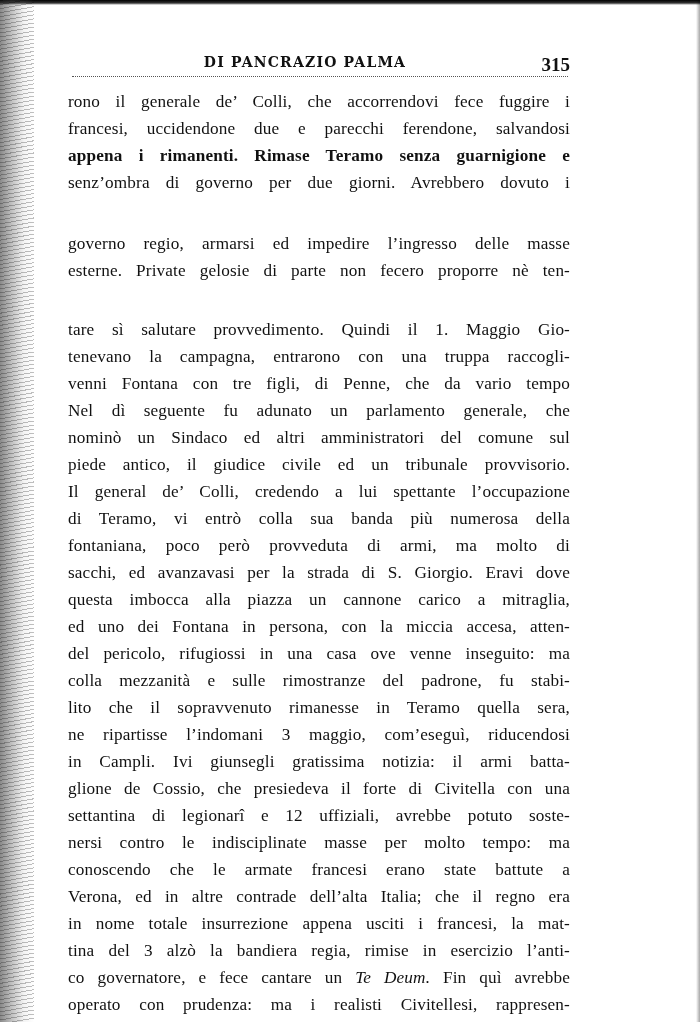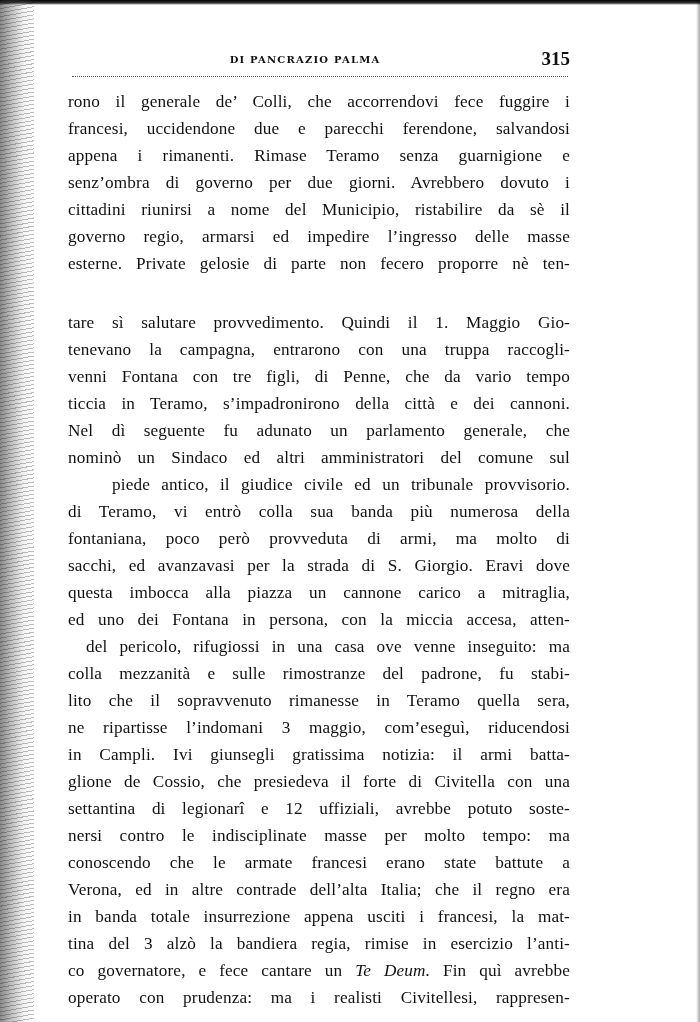--- a/index.html
+++ b/index.html
@@ -22,24 +22,24 @@
   .right-edge {
     position: absolute; right: 0; top: 0; width: 4px; height: 1022px;
     background: linear-gradient(90deg, rgba(0,0,0,0), rgba(0,0,0,0.35));
   }
   .running-head {
     position: absolute; left: 68px; top: 48px; width: 502px; height: 24px;
   }
   .running-title {
     position: absolute; left: 12px; right: 0; top: 6px; text-align: center;
     font-family: "DejaVu Serif", serif; font-weight: bold;
-    font-size: 10px; letter-spacing: 1.2px; padding-right: 40px;
+    font-size: 14px; letter-spacing: 1.2px; padding-right: 40px;
   }
   .page-number {
-    position: absolute; right: 0; top: 0;
+    position: absolute; right: 0; top: 6px;
     font-family: "Liberation Serif", serif; font-weight: bold; font-size: 19px;
   }
   .head-rule {
     position: absolute; left: 72px; top: 76px; width: 496px; height: 0;
     border-top: 1px dotted #555;
   }
   .text-block {
     position: absolute; left: 68px; top: 88px; width: 502px;
   }
   .line {
@@ -59,44 +59,43 @@
 
 <div class="running-head">
   <div class="running-title">DI PANCRAZIO PALMA</div>
   <div class="page-number">315</div>
 </div>
 <div class="head-rule"></div>
 
 <div class="text-block" id="text-block">
     <div class="line" style="white-space: nowrap; display: block;"><span style="white-space: nowrap;">rono il generale de’ Colli, che accorrendovi fece fuggire i</span></div>
     <div class="line" style="white-space: nowrap; display: block;"><span style="white-space: nowrap;">francesi, uccidendone due e parecchi ferendone, salvandosi</span></div>
-    <div class="line" style="white-space: nowrap; display: block;"><span style="white-space: nowrap;">appena i rimanenti. Rimase Teramo senza guarnigione e</span></div>
+    <div class="line" style="white-space: nowrap; display: block;"><span style="white-space: nowrap; font-weight: bold;">appena i rimanenti. Rimase Teramo senza guarnigione e</span></div>
     <div class="line" style="white-space: nowrap; display: block;"><span style="white-space: nowrap;">senz’ombra di governo per due giorni. Avrebbero dovuto i</span></div>
-    <div class="line" style="white-space: nowrap; display: block;"><span style="white-space: nowrap;">cittadini riunirsi a nome del Municipio, ristabilire da sè il</span></div>
-    <div class="line" style="white-space: nowrap; display: block;"><span style="white-space: nowrap;">governo regio, armarsi ed impedire l’ingresso delle masse</span></div>
+    <div class="line" style="white-space: nowrap; display: block; margin-top: 34px;"><span style="white-space: nowrap;">governo regio, armarsi ed impedire l’ingresso delle masse</span></div>
     <div class="line" style="white-space: nowrap; display: block;"><span style="white-space: nowrap;">esterne. Private gelosie di parte non fecero proporre nè ten-</span></div>
     <div class="line" style="white-space: nowrap; display: block; margin-top: 32px;"><span style="white-space: nowrap;">tare sì salutare provvedimento. Quindi il 1. Maggio Gio-</span></div>
     <div class="line" style="white-space: nowrap; display: block;"><span style="white-space: nowrap;">tenevano la campagna, entrarono con una truppa raccogli-</span></div>
     <div class="line" style="white-space: nowrap; display: block;"><span style="white-space: nowrap;">venni Fontana con tre figli, di Penne, che da vario tempo</span></div>
-    <div class="line" style="white-space: nowrap; display: block;"><span style="white-space: nowrap;">ticcia in Teramo, s’impadronirono della città e dei cannoni.</span></div>
     <div class="line" style="white-space: nowrap; display: block;"><span style="white-space: nowrap;">Nel dì seguente fu adunato un parlamento generale, che</span></div>
     <div class="line" style="white-space: nowrap; display: block;"><span style="white-space: nowrap;">nominò un Sindaco ed altri amministratori del comune sul</span></div>
-    <div class="line" style="white-space: nowrap; display: block;"><span style="white-space: nowrap; margin-left: 44px;">piede antico, il giudice civile ed un tribunale provvisorio.</span></div>
+    <div class="line" style="white-space: nowrap; display: block;"><span style="white-space: nowrap;">piede antico, il giudice civile ed un tribunale provvisorio.</span></div>
+    <div class="line" style="white-space: nowrap; display: block;"><span style="white-space: nowrap;">Il general de’ Colli, credendo a lui spettante l’occupazione</span></div>
     <div class="line" style="white-space: nowrap; display: block;"><span style="white-space: nowrap;">di Teramo, vi entrò colla sua banda più numerosa della</span></div>
     <div class="line" style="white-space: nowrap; display: block;"><span style="white-space: nowrap;">fontaniana, poco però provveduta di armi, ma molto di</span></div>
     <div class="line" style="white-space: nowrap; display: block;"><span style="white-space: nowrap;">sacchi, ed avanzavasi per la strada di S. Giorgio. Eravi dove</span></div>
     <div class="line" style="white-space: nowrap; display: block;"><span style="white-space: nowrap;">questa imbocca alla piazza un cannone carico a mitraglia,</span></div>
     <div class="line" style="white-space: nowrap; display: block;"><span style="white-space: nowrap;">ed uno dei Fontana in persona, con la miccia accesa, atten-</span></div>
-    <div class="line" style="white-space: nowrap; display: block;"><span style="white-space: nowrap; margin-left: 18px;">del pericolo, rifugiossi in una casa ove venne inseguito: ma</span></div>
+    <div class="line" style="white-space: nowrap; display: block;"><span style="white-space: nowrap;">del pericolo, rifugiossi in una casa ove venne inseguito: ma</span></div>
     <div class="line" style="white-space: nowrap; display: block;"><span style="white-space: nowrap;">colla mezzanità e sulle rimostranze del padrone, fu stabi-</span></div>
     <div class="line" style="white-space: nowrap; display: block;"><span style="white-space: nowrap;">lito che il sopravvenuto rimanesse in Teramo quella sera,</span></div>
     <div class="line" style="white-space: nowrap; display: block;"><span style="white-space: nowrap;">ne ripartisse l’indomani 3 maggio, com’eseguì, riducendosi</span></div>
     <div class="line" style="white-space: nowrap; display: block;"><span style="white-space: nowrap;">in Campli. Ivi giunsegli gratissima notizia: il armi batta-</span></div>
     <div class="line" style="white-space: nowrap; display: block;"><span style="white-space: nowrap;">glione de Cossio, che presiedeva il forte di Civitella con una</span></div>
     <div class="line" style="white-space: nowrap; display: block;"><span style="white-space: nowrap;">settantina di legionarî e 12 uffiziali, avrebbe potuto soste-</span></div>
     <div class="line" style="white-space: nowrap; display: block;"><span style="white-space: nowrap;">nersi contro le indisciplinate masse per molto tempo: ma</span></div>
     <div class="line" style="white-space: nowrap; display: block;"><span style="white-space: nowrap;">conoscendo che le armate francesi erano state battute a</span></div>
     <div class="line" style="white-space: nowrap; display: block;"><span style="white-space: nowrap;">Verona, ed in altre contrade dell’alta Italia; che il regno era</span></div>
-    <div class="line" style="white-space: nowrap; display: block;"><span style="white-space: nowrap;">in banda totale insurrezione appena usciti i francesi, la mat-</span></div>
+    <div class="line" style="white-space: nowrap; display: block;"><span style="white-space: nowrap;">in nome totale insurrezione appena usciti i francesi, la mat-</span></div>
     <div class="line" style="white-space: nowrap; display: block;"><span style="white-space: nowrap; margin-top: 28px;">tina del 3 alzò la bandiera regia, rimise in esercizio l’anti-</span></div>
     <div class="line" style="white-space: nowrap; display: block; letter-spacing: 0.149731px;"><span style="white-space: nowrap;"><span>co governatore, e fece cantare un </span><i>Te Deum.</i><span> Fin quì avrebbe</span></span></div>
     <div class="line" style="white-space: nowrap; display: block;"><span style="white-space: nowrap;">operato con prudenza: ma i realisti Civitellesi, rappresen-</span></div>
   </div>
 
 </body></html>

